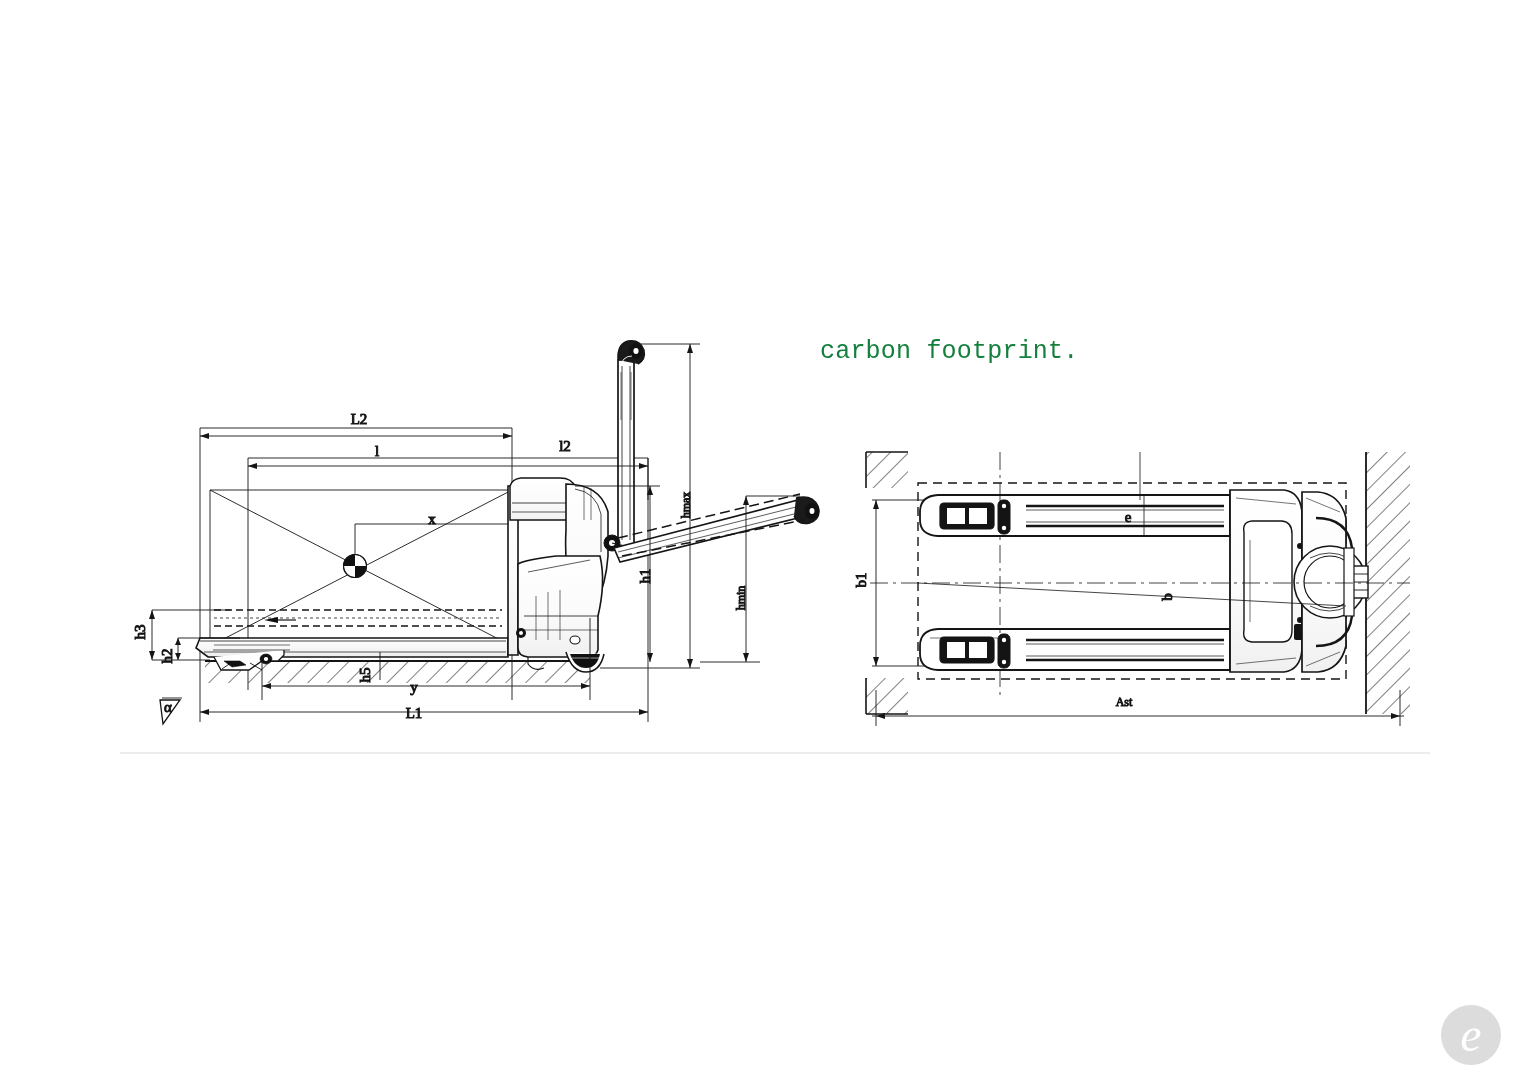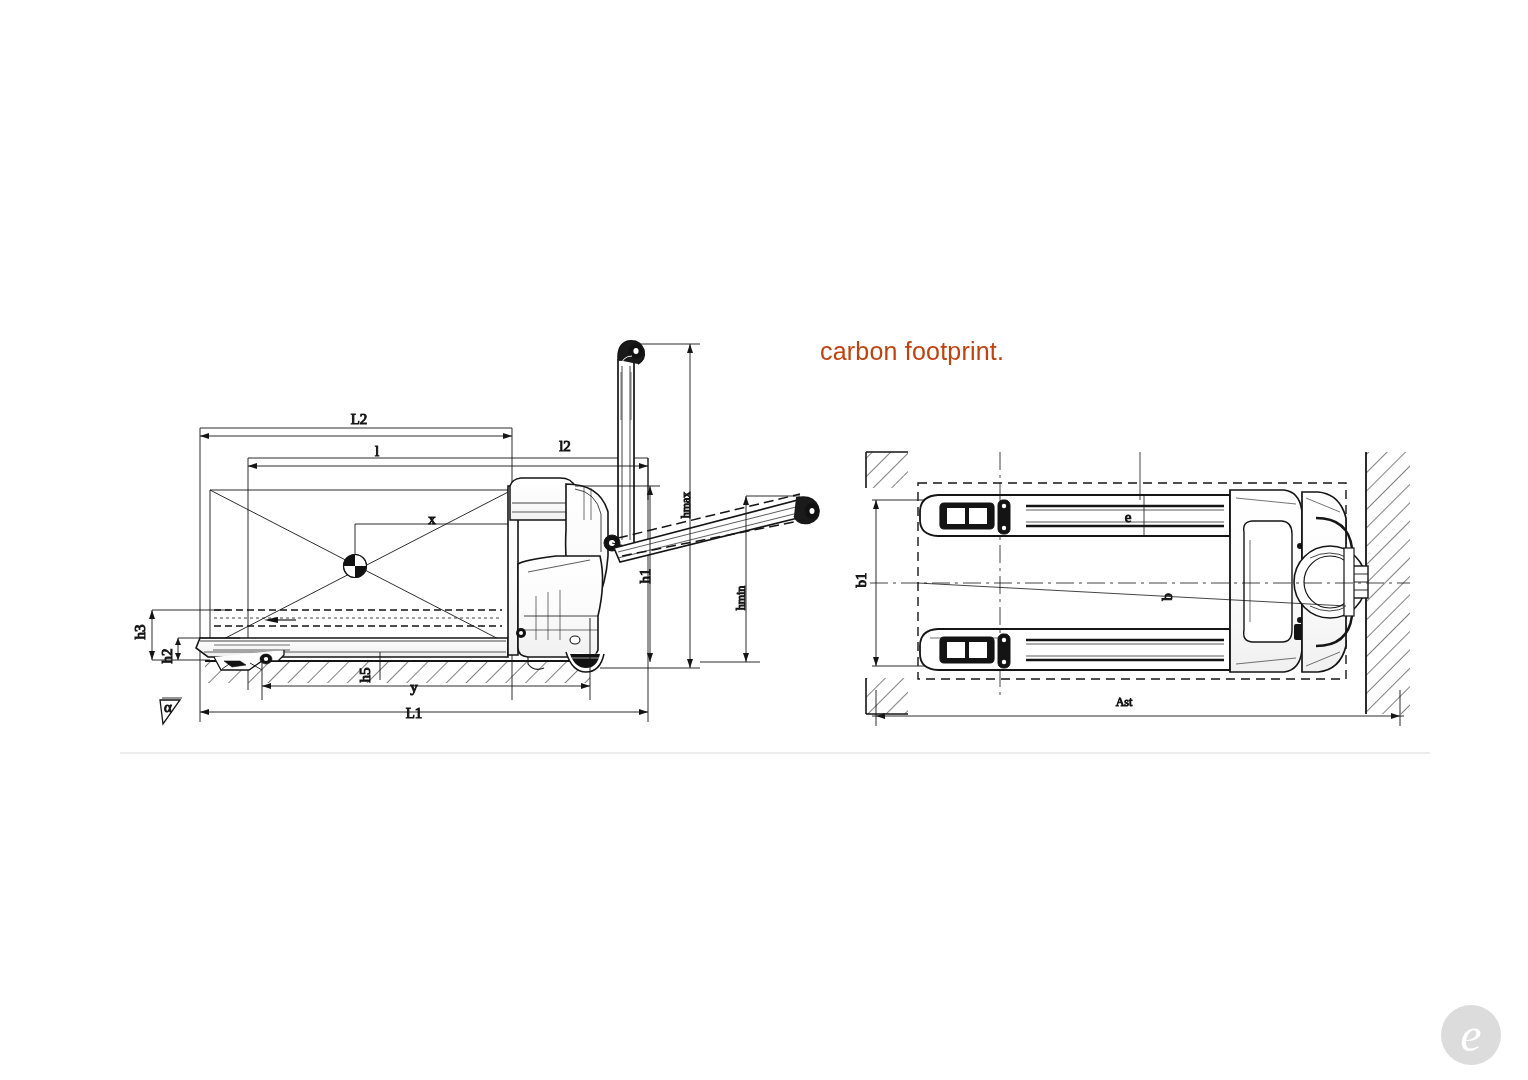--- a/index.html
+++ b/index.html
@@ -6,23 +6,23 @@
   html,body{margin:0;padding:0;background:#ffffff;}
   body{
     width:1528px;height:1080px;position:relative;overflow:hidden;
     font-family:"Liberation Sans", sans-serif;
     background:#ffffff;
   }
   #root{position:absolute;inset:0;}
   svg.drawing{position:absolute;left:0;top:0;width:1528px;height:1080px;}
   .caption{
     position:absolute;
-    font-family:Liberation Sans, sans-serif;
+    font-family:Liberation Mono, monospace;
     font-size:25px;
-    color:#c2410c;
+    color:#15803d;
     letter-spacing:0.2px;
     white-space:nowrap;
   }
   .logo-wrap{
     position:absolute;
     right:20px;bottom:8px;
     width:74px;height:74px;
     opacity:1;
     pointer-events:none;
   }

